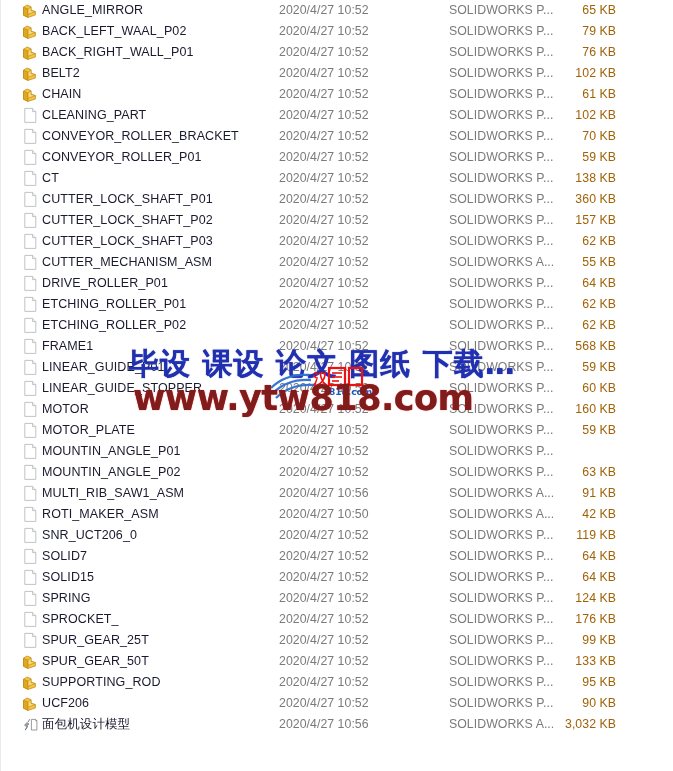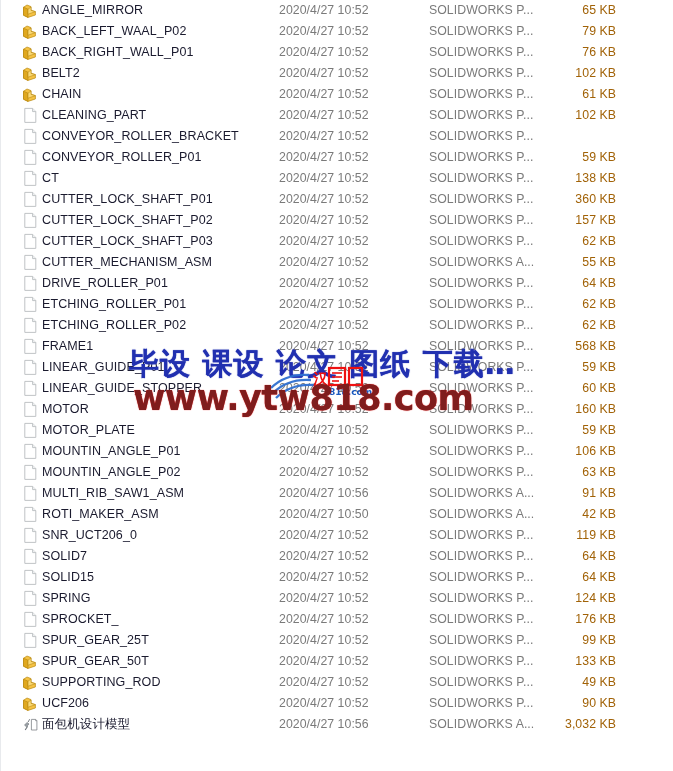--- a/index.html
+++ b/index.html
@@ -64,21 +64,21 @@
     position: absolute;
     left: 278px;
     top: 0;
     font-size: 12.3px;
     color: #7a7a7a;
     letter-spacing: 0.05px;
   }
 
   .cell-type {
     position: absolute;
-    left: 428px;
+    left: 448px;
     top: 0;
     font-size: 12.3px;
     color: #7a7a7a;
     letter-spacing: 0.05px;
   }
 
   .cell-size {
     position: absolute;
     left: 500px;
     width: 115px;
@@ -224,20 +224,21 @@
       <div class="file-row">
         <span class="cell-icon">
           <svg class="icon-svg" viewBox="0 0 17 17">
             <path d="M2.8 1.4 L10.6 1.4 L13.8 4.6 L13.8 15.4 L2.8 15.4 Z" fill="#ffffff" stroke="#b9bcc0" stroke-width="0.9" stroke-linejoin="round"></path>
             <path d="M10.6 1.4 L10.6 4.6 L13.8 4.6" fill="#f2f3f4" stroke="#b9bcc0" stroke-width="0.9" stroke-linejoin="round"></path>
           </svg>
         </span>
         <span class="cell-name">CONVEYOR_ROLLER_BRACKET</span>
         <span class="cell-date">2020/4/27 10:52</span>
         <span class="cell-type">SOLIDWORKS P...</span>
+        <span class="cell-size">70 KB</span>
       </div>
       <div class="file-row">
         <span class="cell-icon">
           <svg class="icon-svg" viewBox="0 0 17 17">
             <path d="M2.8 1.4 L10.6 1.4 L13.8 4.6 L13.8 15.4 L2.8 15.4 Z" fill="#ffffff" stroke="#b9bcc0" stroke-width="0.9" stroke-linejoin="round"></path>
             <path d="M10.6 1.4 L10.6 4.6 L13.8 4.6" fill="#f2f3f4" stroke="#b9bcc0" stroke-width="0.9" stroke-linejoin="round"></path>
           </svg>
         </span>
         <span class="cell-name">CONVEYOR_ROLLER_P01</span>
         <span class="cell-date">2020/4/27 10:52</span>
@@ -403,21 +404,20 @@
       <div class="file-row">
         <span class="cell-icon">
           <svg class="icon-svg" viewBox="0 0 17 17">
             <path d="M2.8 1.4 L10.6 1.4 L13.8 4.6 L13.8 15.4 L2.8 15.4 Z" fill="#ffffff" stroke="#b9bcc0" stroke-width="0.9" stroke-linejoin="round"></path>
             <path d="M10.6 1.4 L10.6 4.6 L13.8 4.6" fill="#f2f3f4" stroke="#b9bcc0" stroke-width="0.9" stroke-linejoin="round"></path>
           </svg>
         </span>
         <span class="cell-name">MOUNTIN_ANGLE_P01</span>
         <span class="cell-date">2020/4/27 10:52</span>
         <span class="cell-type">SOLIDWORKS P...</span>
-        <span class="cell-size">106 KB</span>
       </div>
       <div class="file-row">
         <span class="cell-icon">
           <svg class="icon-svg" viewBox="0 0 17 17">
             <path d="M2.8 1.4 L10.6 1.4 L13.8 4.6 L13.8 15.4 L2.8 15.4 Z" fill="#ffffff" stroke="#b9bcc0" stroke-width="0.9" stroke-linejoin="round"></path>
             <path d="M10.6 1.4 L10.6 4.6 L13.8 4.6" fill="#f2f3f4" stroke="#b9bcc0" stroke-width="0.9" stroke-linejoin="round"></path>
           </svg>
         </span>
         <span class="cell-name">MOUNTIN_ANGLE_P02</span>
         <span class="cell-date">2020/4/27 10:52</span>
@@ -537,21 +537,21 @@
         <span class="cell-icon">
           <svg class="icon-svg" viewBox="0 0 17 17">
             <path d="M1.5 5.2 L5.0 3.0 L9.0 4.6 L9.0 8.2 L13.4 9.6 L13.4 13.0 L6.0 15.4 L1.5 13.2 Z" fill="#f5c243" stroke="#b98a12" stroke-width="0.7" stroke-linejoin="round"></path>
             <path d="M1.5 5.2 L6.0 7.2 L6.0 15.4 L1.5 13.2 Z" fill="#e0a81f" stroke="#b98a12" stroke-width="0.7" stroke-linejoin="round"></path>
             <path d="M6.0 7.2 L9.0 5.0 L9.0 8.4 L13.4 9.7 L6.0 12.2 Z" fill="#fad976" stroke="#b98a12" stroke-width="0.6" stroke-linejoin="round"></path>
           </svg>
         </span>
         <span class="cell-name">SUPPORTING_ROD</span>
         <span class="cell-date">2020/4/27 10:52</span>
         <span class="cell-type">SOLIDWORKS P...</span>
-        <span class="cell-size">49 KB</span>
+        <span class="cell-size">95 KB</span>
       </div>
       <div class="file-row">
         <span class="cell-icon">
           <svg class="icon-svg" viewBox="0 0 17 17">
             <path d="M1.5 5.2 L5.0 3.0 L9.0 4.6 L9.0 8.2 L13.4 9.6 L13.4 13.0 L6.0 15.4 L1.5 13.2 Z" fill="#f5c243" stroke="#b98a12" stroke-width="0.7" stroke-linejoin="round"></path>
             <path d="M1.5 5.2 L6.0 7.2 L6.0 15.4 L1.5 13.2 Z" fill="#e0a81f" stroke="#b98a12" stroke-width="0.7" stroke-linejoin="round"></path>
             <path d="M6.0 7.2 L9.0 5.0 L9.0 8.4 L13.4 9.7 L6.0 12.2 Z" fill="#fad976" stroke="#b98a12" stroke-width="0.6" stroke-linejoin="round"></path>
           </svg>
         </span>
         <span class="cell-name">UCF206</span>

